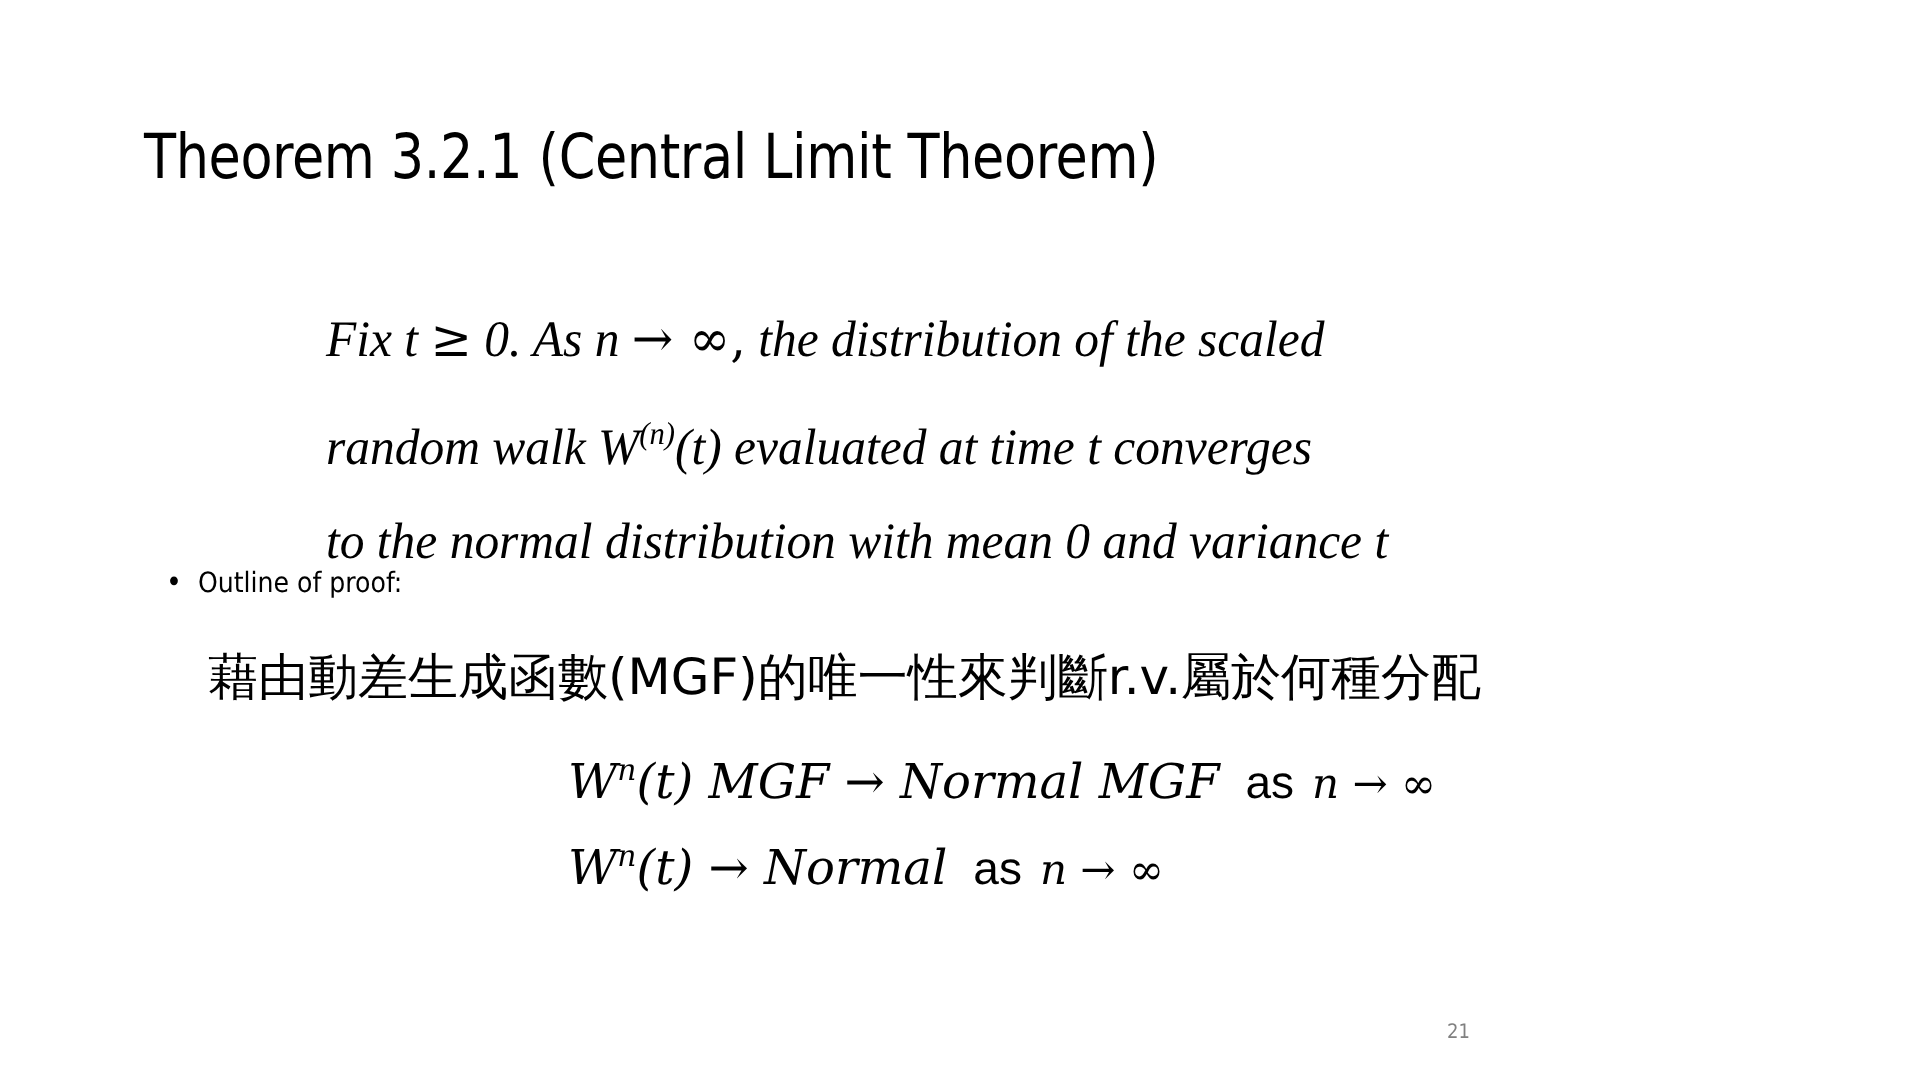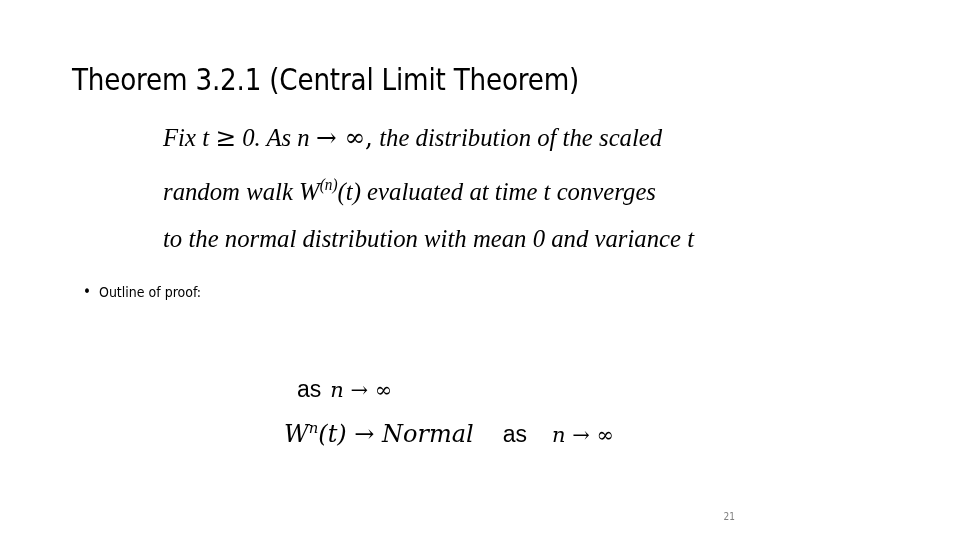--- a/index.html
+++ b/index.html
@@ -29,21 +29,21 @@
     color: #000000;
     white-space: nowrap;
     transform: scaleX(0.94);
     transform-origin: left center;
   }
 
   
   .theorem-block {
     position: absolute;
     left: 163px;
-    top: 114px;
+    top: 146px;
     width: 700px;
   }
   .theorem-line {
     font-family: "Liberation Serif", "DejaVu Serif", serif;
     font-style: italic;
     font-size: 25.5px;
     line-height: 47px;
     color: #000000;
     white-space: nowrap;
     transform: scaleX(0.97);
@@ -95,21 +95,21 @@
 
   
   .equation {
     position: absolute;
     display: flex;
     align-items: baseline;
     white-space: nowrap;
     color: #000000;
   }
   .eq1 { left: 284px; top: 376px; }
-  .eq2 { left: 284px; top: 419px; gap: 16px; }
+  .eq2 { left: 284px; top: 419px; }
 
   .math {
     font-family: "DejaVu Serif", "Liberation Serif", serif;
     font-style: italic;
     font-size: 24px;
   }
   .math sup {
     font-size: 0.62em;
     vertical-align: 0.60em;
     font-style: italic;
@@ -149,22 +149,24 @@
     <div class="theorem-line"><span>random walk  W</span><sup>(n)</sup><span>(t) evaluated  at time t converges</span></div>
 
     <div class="theorem-line">to the normal distribution with mean 0 and variance t</div>
   </div>
 
   <div class="bullet-row">
     <span class="bullet-dot">•</span>
     <span class="bullet-text">Outline of proof:</span>
   </div>
 
+  <div class="cjk-line">藉由動差生成函數(MGF)的唯一性來判斷r.v.屬於何種分配</div>
 
   <div class="equation eq1">
+    <span class="math"><span>W</span><sup>n</sup><span>(t) MGF </span><span class="sym">→</span><span> Normal MGF</span></span>
     <span class="eq-as">as</span>
     <span class="eq-tail"><span>n </span><span class="sym">→</span><span class="sym"> ∞</span></span>
   </div>
 
   <div class="equation eq2">
     <span class="math"><span>W</span><sup>n</sup><span>(t) </span><span class="sym">→</span><span> Normal</span></span>
     <span class="eq-as">as</span>
     <span class="eq-tail"><span>n </span><span class="sym">→</span><span class="sym"> ∞</span></span>
   </div>
 

